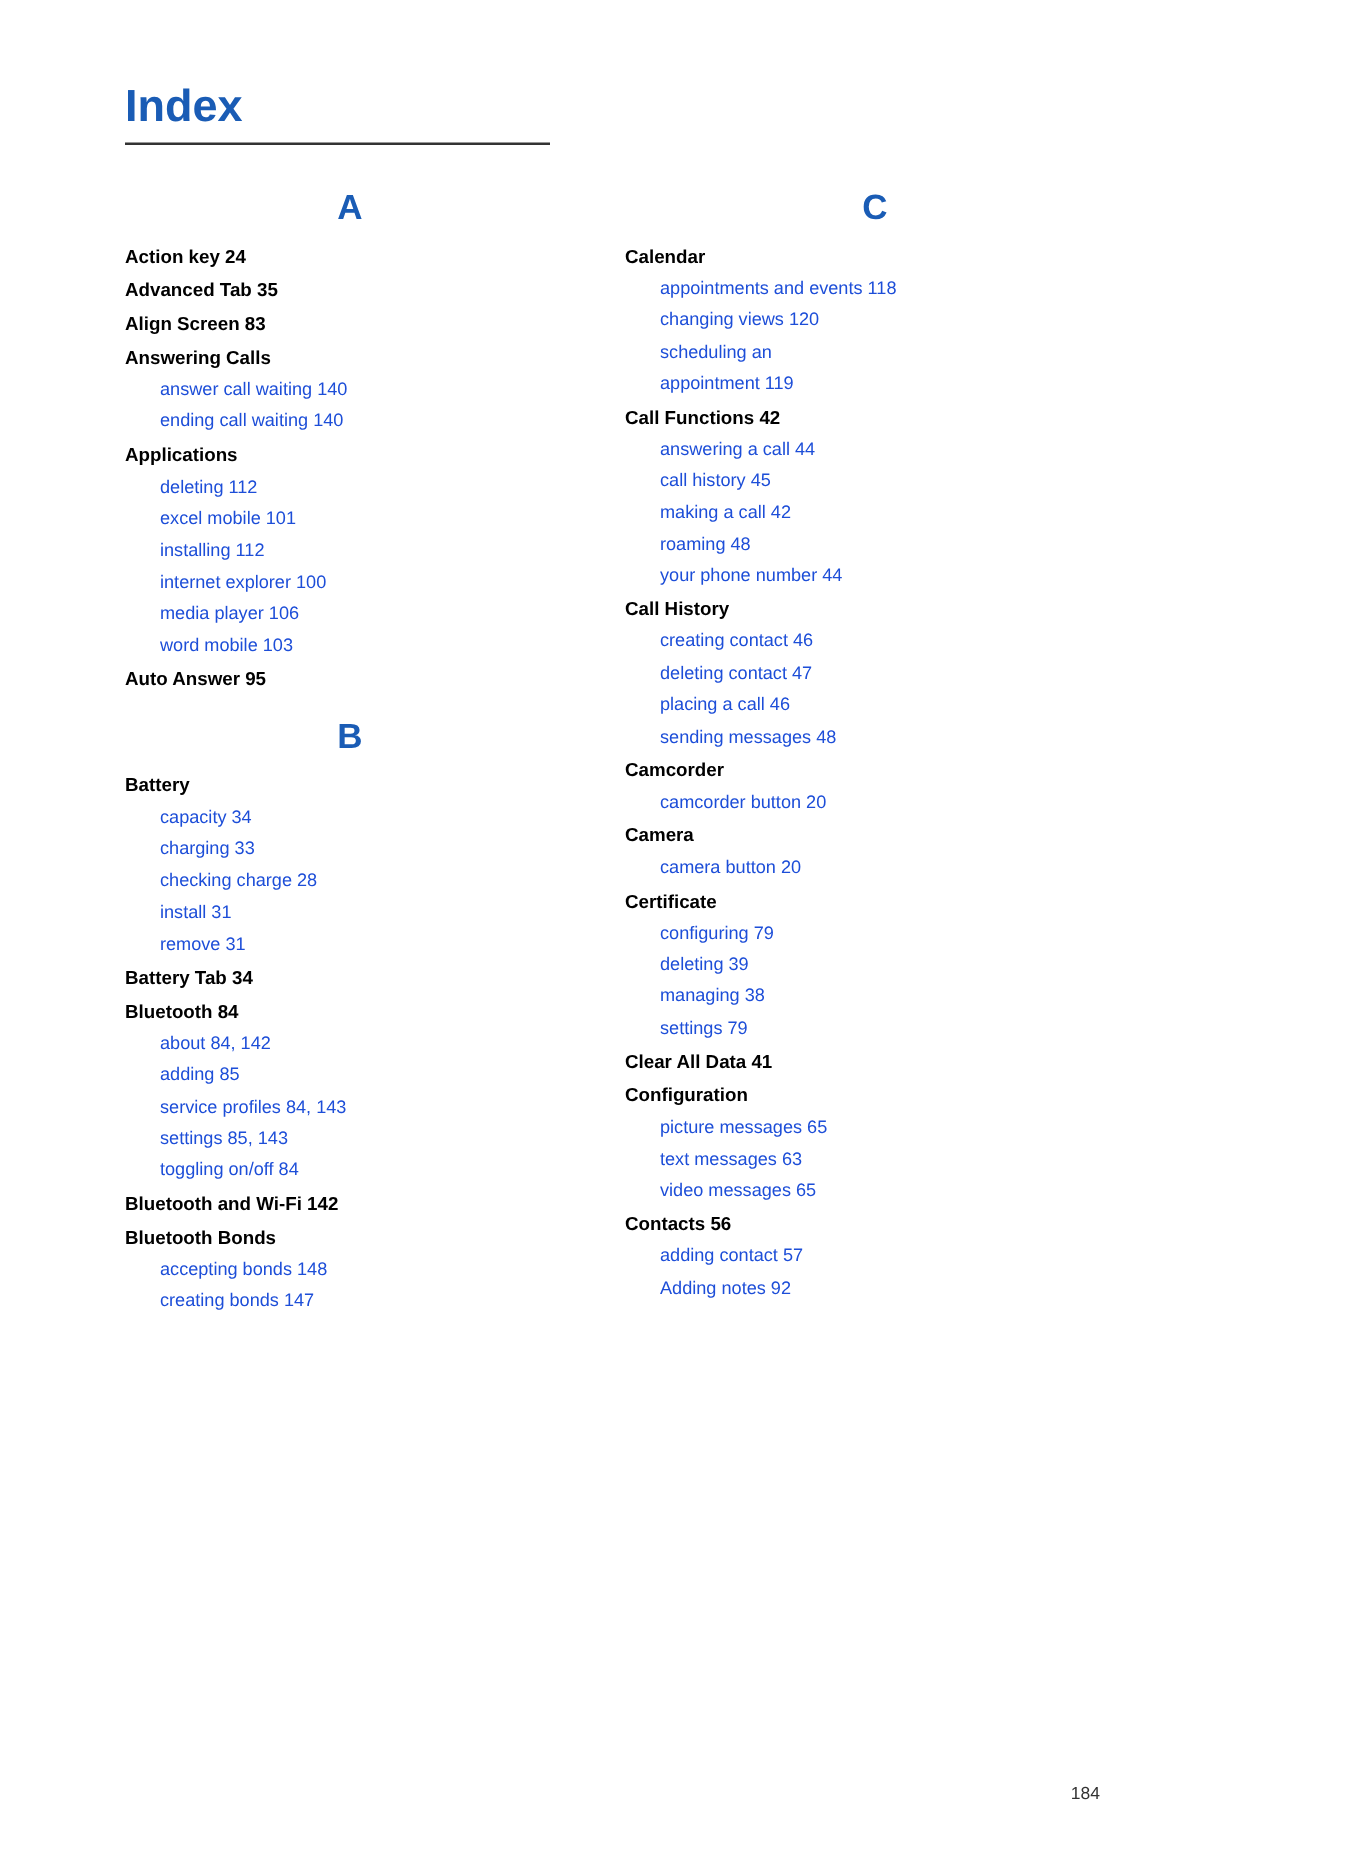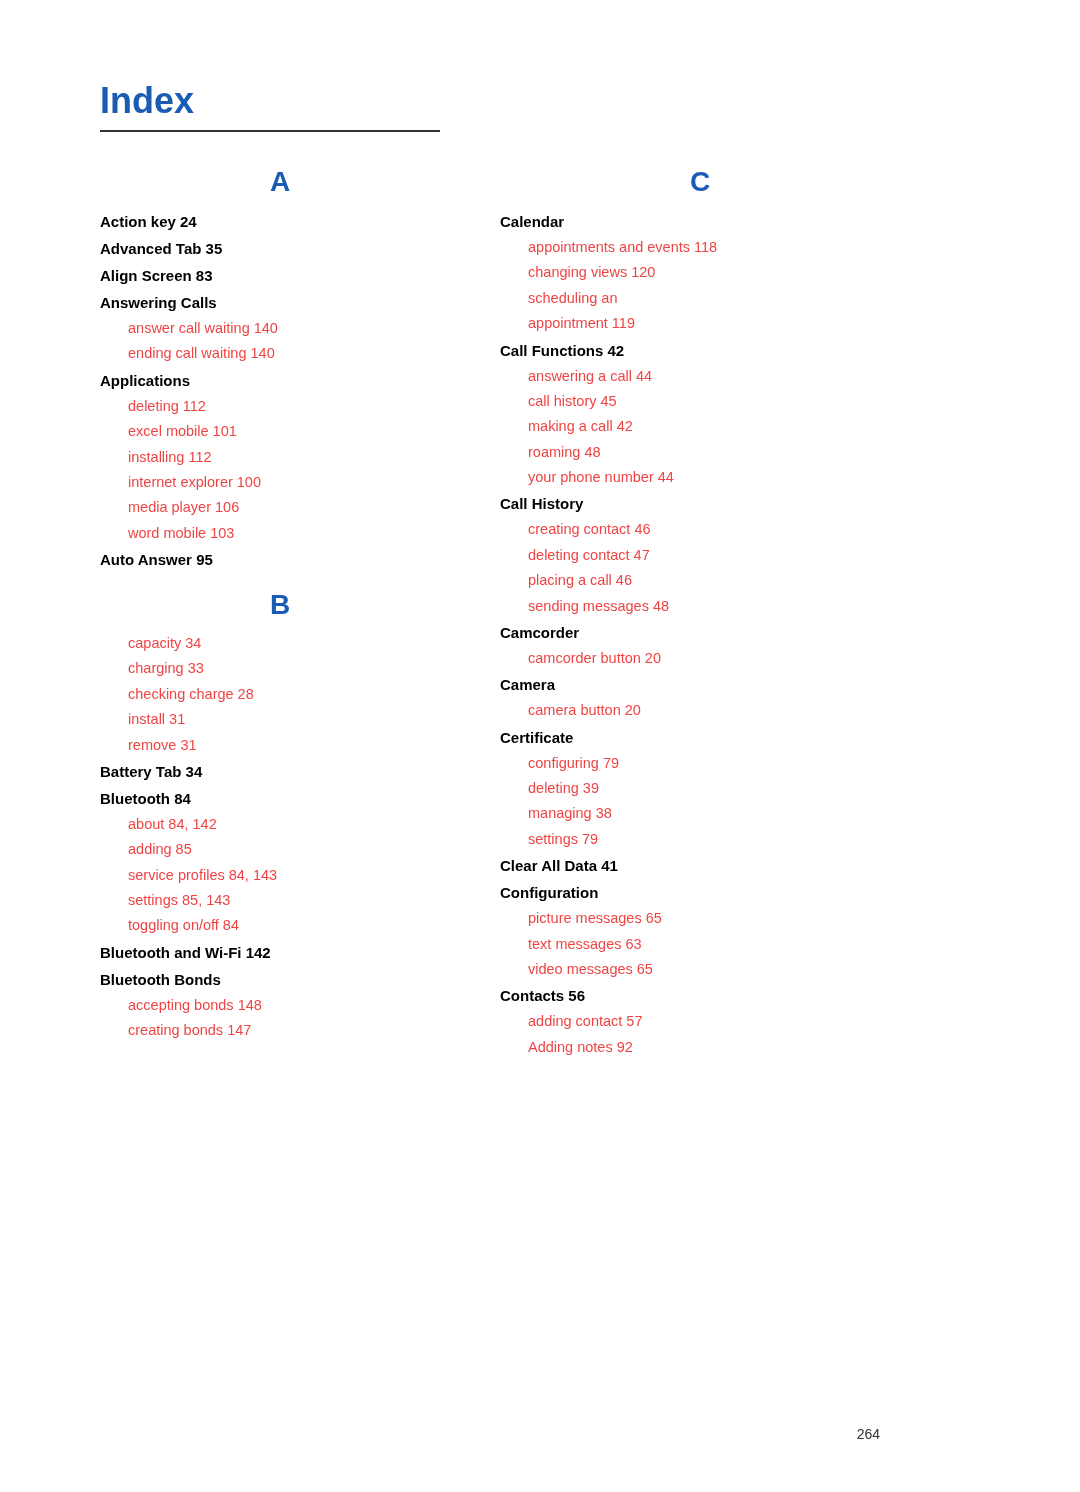--- a/index.html
+++ b/index.html
@@ -6,21 +6,21 @@
     body {
       background: #ffffff;
       font-family: Arial, Helvetica, sans-serif;
       width: 1080px;
       min-height: 1492px;
       position: relative;
     }
     .page {
       width: 980px;
       min-height: 1492px;
-      padding: 80px 100px 80px 100px;
+      padding: 64px 100px 80px 100px;
       position: relative;
     }
     .index-title {
       font-size: 36px;
       font-weight: bold;
       color: #1a5cb5;
       margin-bottom: 8px;
     }
     .divider {
       border: none;
@@ -51,21 +51,21 @@
       font-weight: bold;
       font-size: 15px;
       color: #000;
       line-height: 1.8;
     }
     .entry-bold .page-num {
       font-weight: bold;
     }
     .sub-entry {
       font-size: 14.5px;
-      color: #ef4444;
+      color: #1d4ed8;
       line-height: 1.75;
       padding-left: 28px;
       font-weight: normal;
     }
     .section-gap {
       margin-top: 16px;
     }
     .page-number {
       position: absolute;
       bottom: 50px;
@@ -111,20 +111,21 @@
         <div class="sub-entry">media player  106</div>
         <div class="sub-entry">word mobile  103</div>
       </div>
       <div>
         <span class="entry-bold">Auto Answer <span class="page-num">95</span></span>
       </div>
 
       <div class="section-letter section-gap">B</div>
 
       <div>
+        <div class="entry-bold">Battery</div>
         <div class="sub-entry">capacity  34</div>
         <div class="sub-entry">charging  33</div>
         <div class="sub-entry">checking charge  28</div>
         <div class="sub-entry">install  31</div>
         <div class="sub-entry">remove  31</div>
       </div>
       <div>
         <span class="entry-bold">Battery Tab <span class="page-num">34</span></span>
       </div>
       <div>
@@ -199,15 +200,15 @@
       <div>
         <div class="entry-bold">Contacts <span class="page-num">56</span></div>
         <div class="sub-entry">adding contact  57</div>
         <div class="sub-entry">Adding notes  92</div>
       </div>
 
     </div>
 
   </div>
 
-  <div class="page-number">264</div>
+  <div class="page-number">184</div>
 
 </div>
 
 </body></html>

